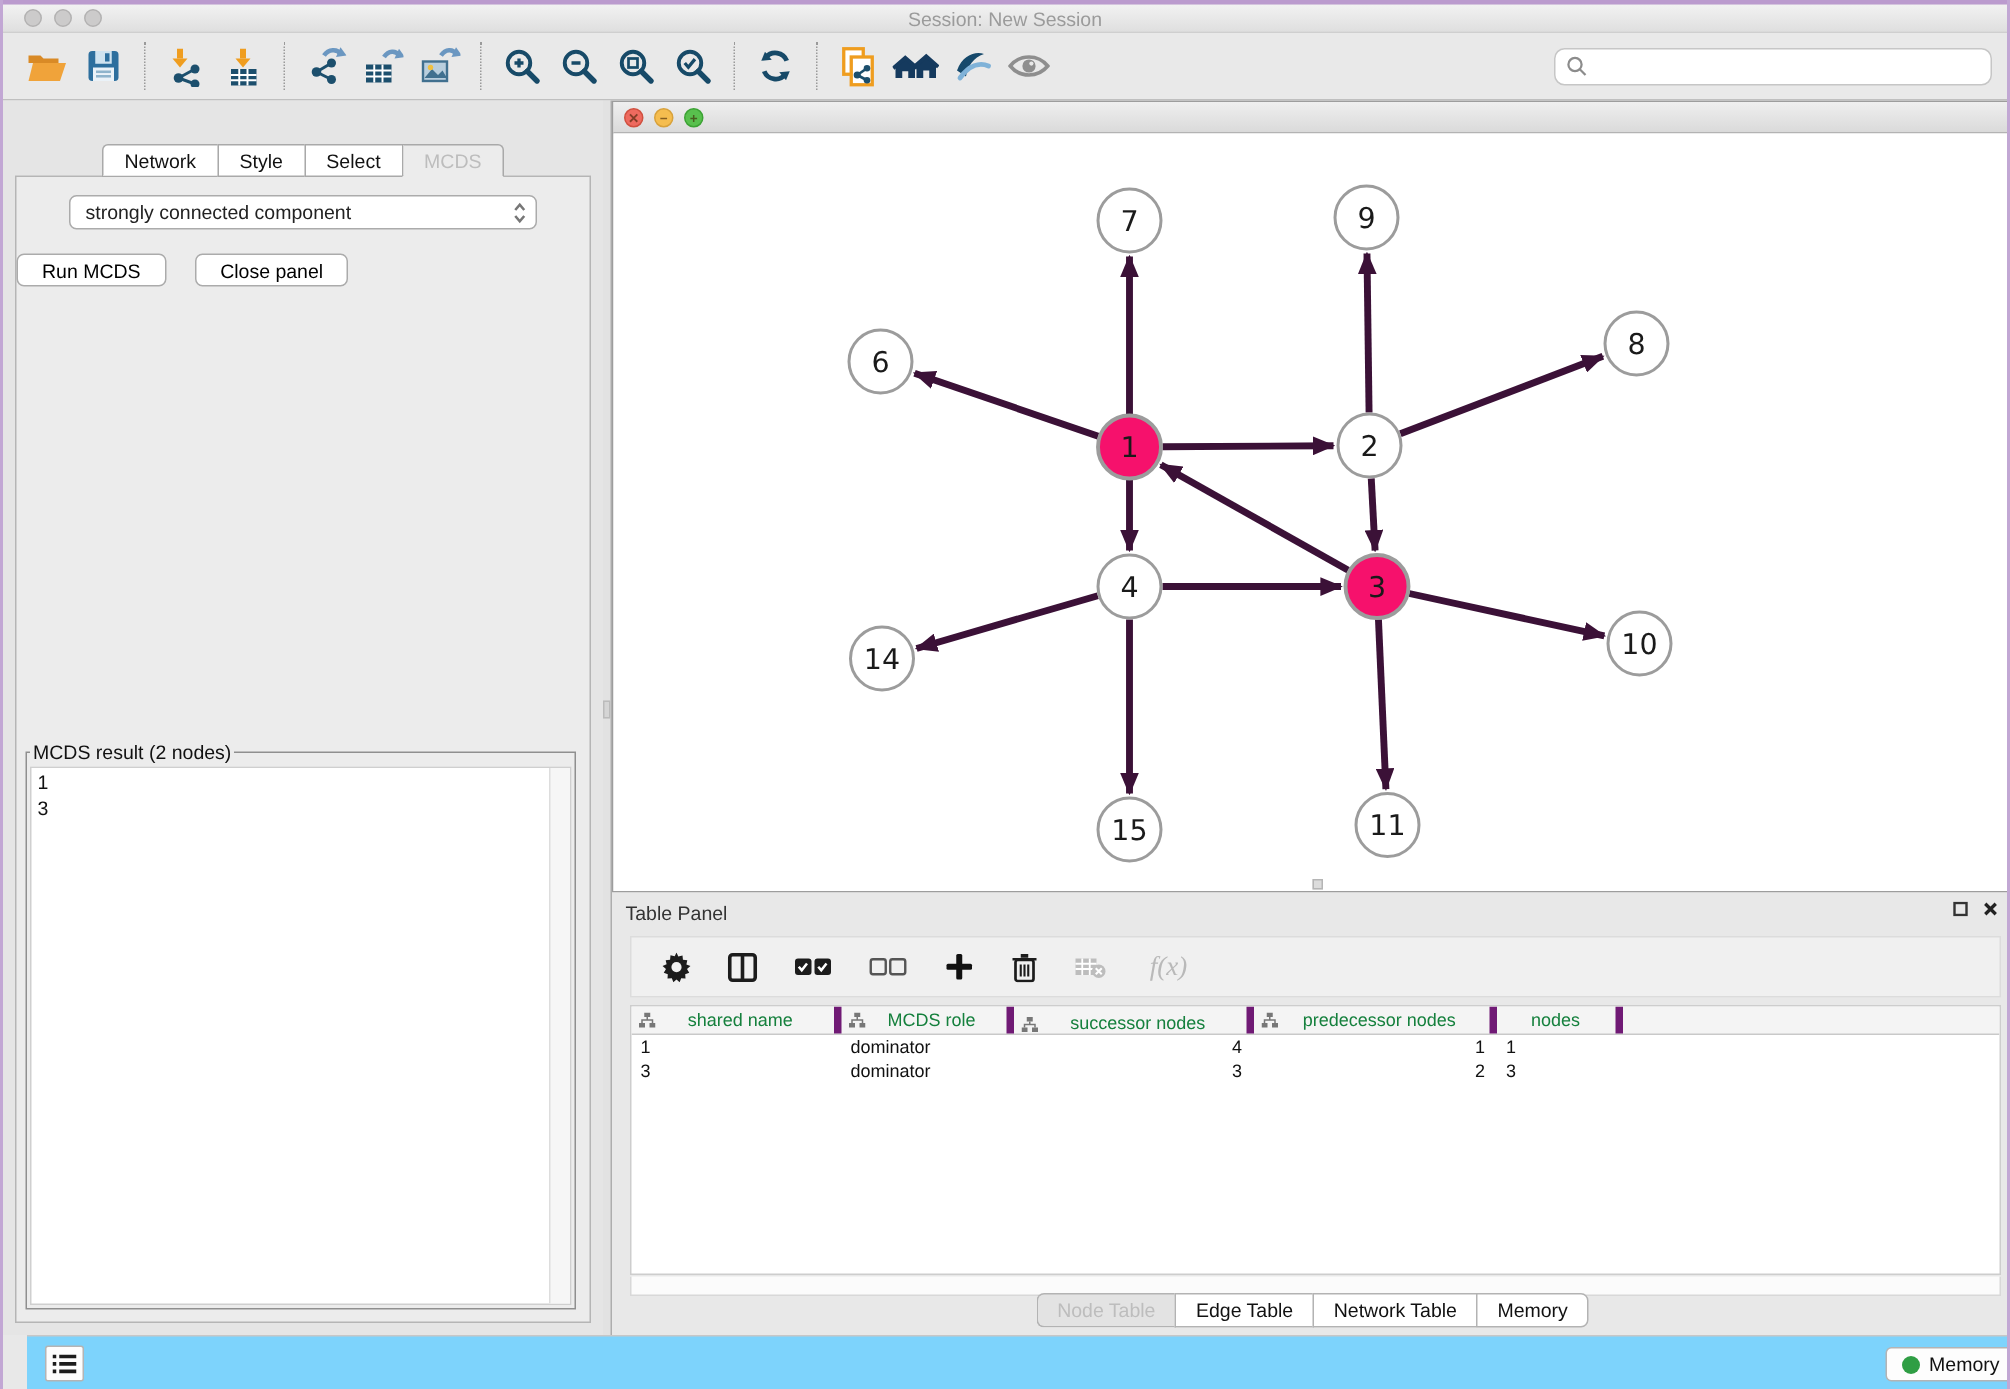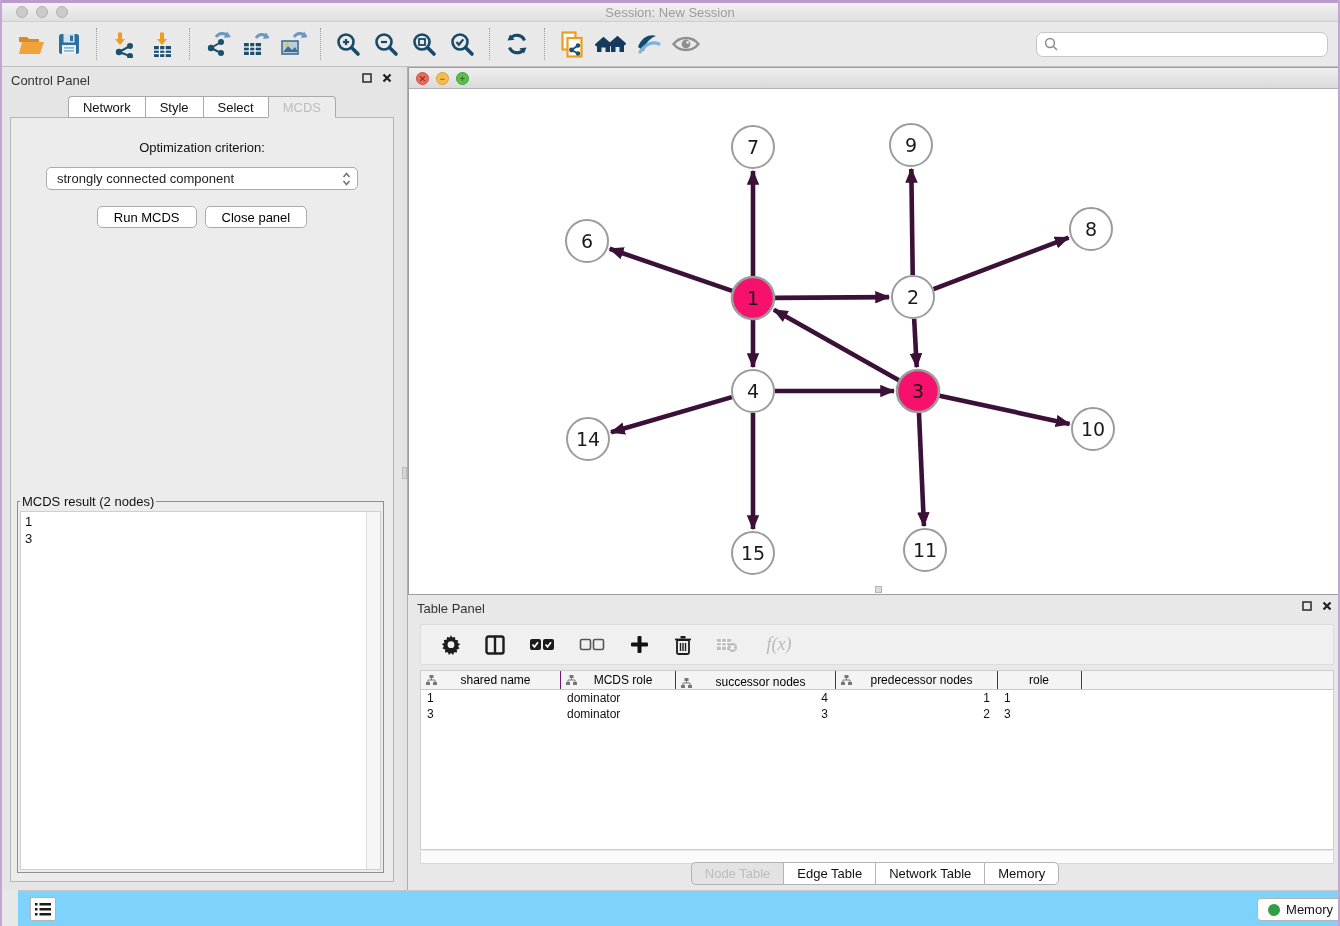--- a/index.html
+++ b/index.html
@@ -41,21 +41,21 @@
   .cp-tab:first-child { border-radius:4px 0 0 0; }
   .cp-tab:last-child { border-right:1px solid #a9a9a9; border-radius:0 4px 0 0; }
   .cp-tab.active { background:#ececec; color:#bdbdbd; border-bottom:1px solid #ececec; }
   .cp-content { position:absolute; left:8px; right:8px; top:50px; bottom:8px;
     background:#ececec; border:1px solid #b5b5b5; }
   .opt-label { margin-top:22px; text-align:center; font-size:13px; color:#111; }
   .criterion { position:relative; margin:12px auto 0 auto; width:312px; height:23px; background:#fff;
     border:1px solid #ababab; border-radius:5px; font-size:13px; display:flex; align-items:center;
     padding:0 22px 0 10px; }
   .criterion .chev { position:absolute; right:6px; top:3px; }
-  .cp-buttons { display:flex; justify-content:center; gap:8px; margin-top:16px; }
+  .cp-buttons { display:flex; gap:19px; margin-top:16px; }
   .cp-btn { height:22px; background:#fff; border:1px solid #ababab; border-radius:5px;
     font-size:13px; padding:0 16px; font-family:"Liberation Sans",sans-serif; }
   .result-fieldset { position:absolute; left:6px; right:9px; top:376px; bottom:8px;
     border:1px solid #8f8f8f; margin:0; padding:0; background:#ececec; }
   .result-fieldset legend { font-size:13px; color:#111; margin-left:2px; padding:0 2px; }
   .result-box { position:absolute; left:2px; right:2px; top:2px; bottom:2px; background:#fff;
     border:1px solid #cfcfcf; }
   .result-text { position:absolute; left:4px; top:1px; right:18px; font-size:13px; line-height:17px;
     white-space:pre-line; color:#111; }
   .result-scroll { position:absolute; right:0; top:0; bottom:0; width:14px; background:#f6f6f6;
@@ -85,21 +85,21 @@
 
   
   .table-panel { position:absolute; left:406px; top:595px; width:934px; height:295px; background:#e8e8e8; }
   .tp-toolbar { position:absolute; left:12px; right:8px; top:29px; height:41px; background:#f0f0f0;
     border:1px solid #dcdcdc; display:flex; align-items:center; gap:20px; padding-left:18px; }
   .tp-tool { display:flex; align-items:center; justify-content:center; width:24px; height:24px; }
   .fx { font-family:"Liberation Serif",serif; font-style:italic; font-size:18px; color:#b9b9b9; }
   .tp-table { position:absolute; left:12px; right:8px; top:75px; bottom:40px; background:#fff;
     border:1px solid #cdcdcd; overflow:hidden; }
   .tp-header { display:flex; height:19px; background:#f4f4f4; border-bottom:1px solid #c9c9c9; }
-  .tp-th { display:flex; align-items:center; border-right:1px solid #701a75; font-size:12px; color:#000000;
+  .tp-th { display:flex; align-items:center; border-right:5px solid #701a75; font-size:12px; color:#15803d;
     padding-left:5px; position:relative; }
   .tp-th .th-label { flex:1; text-align:center; padding-right:6px; }
   .tp-row { display:flex; height:16px; font-size:12px; color:#111; }
   .tp-td { padding:1px 8px 0 6px; overflow:hidden; white-space:nowrap; }
   .tp-scrollstrip { position:absolute; left:12px; right:8px; bottom:26px; height:13px; background:#fbfbfb;
     border:1px solid #d8d8d8; border-top:none; }
   .tp-tabs { position:absolute; left:0; right:0; bottom:5px; display:flex; justify-content:center; }
   .tp-tab { height:23px; padding:0 13px; display:flex; align-items:center; font-size:13px;
     background:#fff; border:1px solid #b3b3b3; border-right:none; color:#111; }
   .tp-tab:first-child { border-radius:5px 0 0 5px; }
@@ -292,39 +292,27 @@
     <div class="search-wrap">
       <svg width="14" height="14" viewBox="0 0 14 14">
           <circle cx="6" cy="6" r="4.4" fill="none" stroke="#8c8c8c" stroke-width="1.5"></circle>
           <line x1="9.2" y1="9.2" x2="13" y2="13" stroke="#8c8c8c" stroke-width="1.5"></line>
         </svg>
       <input type="text" placeholder="" style="">
     </div>
   </div>
 
   <div class="control-panel">
-    <div class="panel-header">
-      <span class="ph-title">Control Panel</span>
-      <span class="ph-icons">
-        <svg width="10" height="10" viewBox="0 0 10 10">
-            <rect x="1" y="1" width="8" height="8" fill="none" stroke="#333" stroke-width="1.6"></rect>
-          </svg>
-        <svg width="10" height="10" viewBox="0 0 10 10">
-            <path d="M1.5 1.5l7 7M8.5 1.5l-7 7" stroke="#222" stroke-width="2.2"></path>
-          </svg>
-      </span>
-    </div>
     <div class="cp-tabs">
       <div class="cp-tab">Network</div>
       <div class="cp-tab">Style</div>
       <div class="cp-tab">Select</div>
       <div class="cp-tab active">MCDS</div>
     </div>
     <div class="cp-content">
-      <div class="opt-label">Optimization criterion:</div>
       <div class="criterion">
         <span>strongly connected component</span>
         <svg class="chev" width="9" height="16" viewBox="0 0 9 16">
             <path d="M1.5 6L4.5 2.5L7.5 6" fill="none" stroke="#777" stroke-width="1.7"></path>
             <path d="M1.5 10L4.5 13.5L7.5 10" fill="none" stroke="#777" stroke-width="1.7"></path>
           </svg>
       </div>
       <div class="cp-buttons">
         <button class="cp-btn">Run MCDS</button>
         <button class="cp-btn">Close panel</button>
@@ -529,21 +517,21 @@
           <div class="tp-th" style="width: 162px;">
             <svg width="11" height="11" viewBox="0 0 11 11">
               <rect x="3.5" y="0" width="4" height="3" fill="#777"></rect>
               <rect x="0" y="7" width="4" height="3" fill="#777"></rect>
               <rect x="7" y="7" width="4" height="3" fill="#777"></rect>
               <path d="M5.5 3v2M2 7V5h7v2" stroke="#777" fill="none"></path>
             </svg>
             <span class="th-label">predecessor nodes</span>
           </div>
           <div class="tp-th" style="width: 84px;">
-            <span class="th-label">role</span>
+            <span class="th-label">nodes</span>
           </div>
         </div>
       <div class="tp-body">
           <div class="tp-row">
             <div class="tp-td" style="width: 140px; text-align: left;">1</div>
             <div class="tp-td" style="width: 115px; text-align: left;">dominator</div>
             <div class="tp-td" style="width: 160px; text-align: right;">4</div>
             <div class="tp-td" style="width: 162px; text-align: right;">1</div>
             <div class="tp-td" style="width: 84px; text-align: left;">1</div>
           </div>

